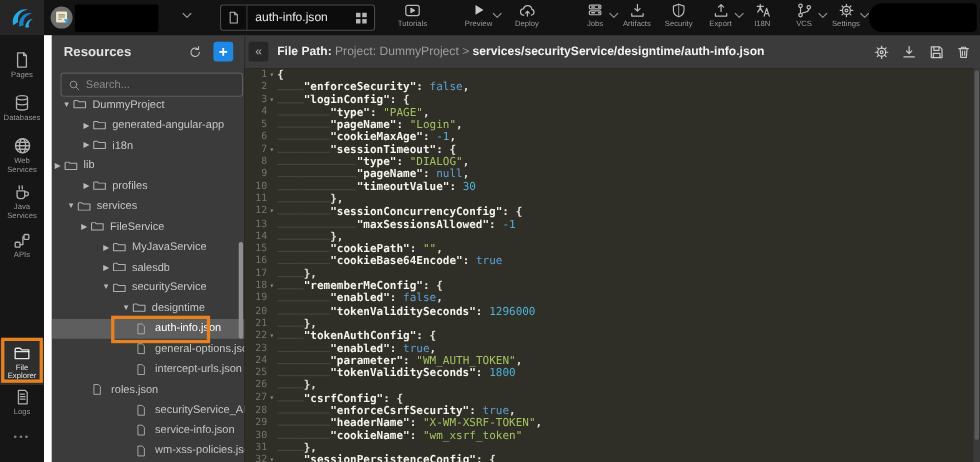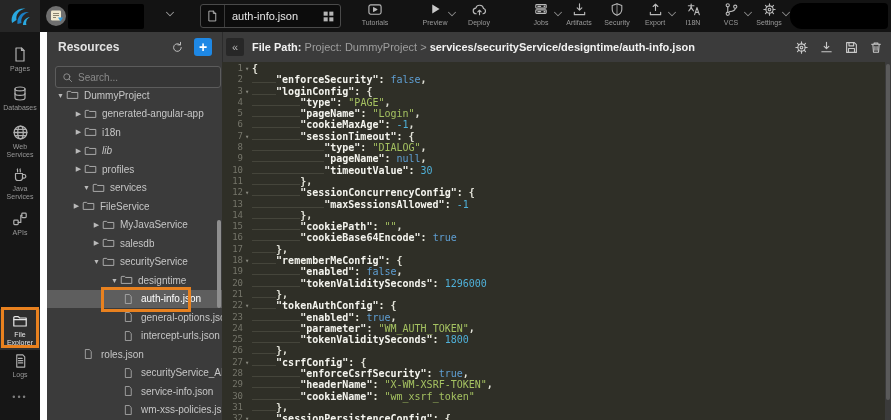--- a/index.html
+++ b/index.html
@@ -394,39 +394,39 @@
         </div>
         <div class="trow" style="padding-left: 26px;">
           <span class="tw-arrow">▶</span>
           <span class="icon tw-icon">
             <svg width="13" height="11" viewBox="0 0 16 16" fill="none" stroke="currentColor" stroke-width="1.2" stroke-linecap="round" stroke-linejoin="round" preserveAspectRatio="none">
               <path d="M1.5 12.5V4.2a.9.9 0 0 1 .9-.9h3.1L7 4.8h7.5v7.7z" transform="scale(1,1.05)"></path>
             </svg>
           </span>
           <span class="tw-label">i18n</span>
         </div>
-        <div class="trow" style="padding-left: 26px; font-style: italic;">
+        <div class="trow" style="">
           <span class="tw-arrow">▶</span>
           <span class="icon tw-icon">
             <svg width="13" height="11" viewBox="0 0 16 16" fill="none" stroke="currentColor" stroke-width="1.2" stroke-linecap="round" stroke-linejoin="round" preserveAspectRatio="none">
               <path d="M1.5 12.5V4.2a.9.9 0 0 1 .9-.9h3.1L7 4.8h7.5v7.7z" transform="scale(1,1.05)"></path>
             </svg>
           </span>
           <span class="tw-label">lib</span>
         </div>
         <div class="trow" style="padding-left: 26px;">
           <span class="tw-arrow">▶</span>
           <span class="icon tw-icon">
             <svg width="13" height="11" viewBox="0 0 16 16" fill="none" stroke="currentColor" stroke-width="1.2" stroke-linecap="round" stroke-linejoin="round" preserveAspectRatio="none">
               <path d="M1.5 12.5V4.2a.9.9 0 0 1 .9-.9h3.1L7 4.8h7.5v7.7z" transform="scale(1,1.05)"></path>
             </svg>
           </span>
           <span class="tw-label">profiles</span>
         </div>
-        <div class="trow" style="padding-left: 34px;">
+        <div class="trow" style="padding-left: 12px;">
           <span class="tw-arrow">▼</span>
           <span class="icon tw-icon">
             <svg width="13" height="11" viewBox="0 0 16 16" fill="none" stroke="currentColor" stroke-width="1.2" stroke-linecap="round" stroke-linejoin="round" preserveAspectRatio="none">
               <path d="M1.5 12.5V4.2a.9.9 0 0 1 .9-.9h3.1L7 4.8h7.5v7.7z" transform="scale(1,1.05)"></path>
             </svg>
           </span>
           <span class="tw-label">services</span>
         </div>
         <div class="trow" style="padding-left: 24px;">
           <span class="tw-arrow">▶</span>

